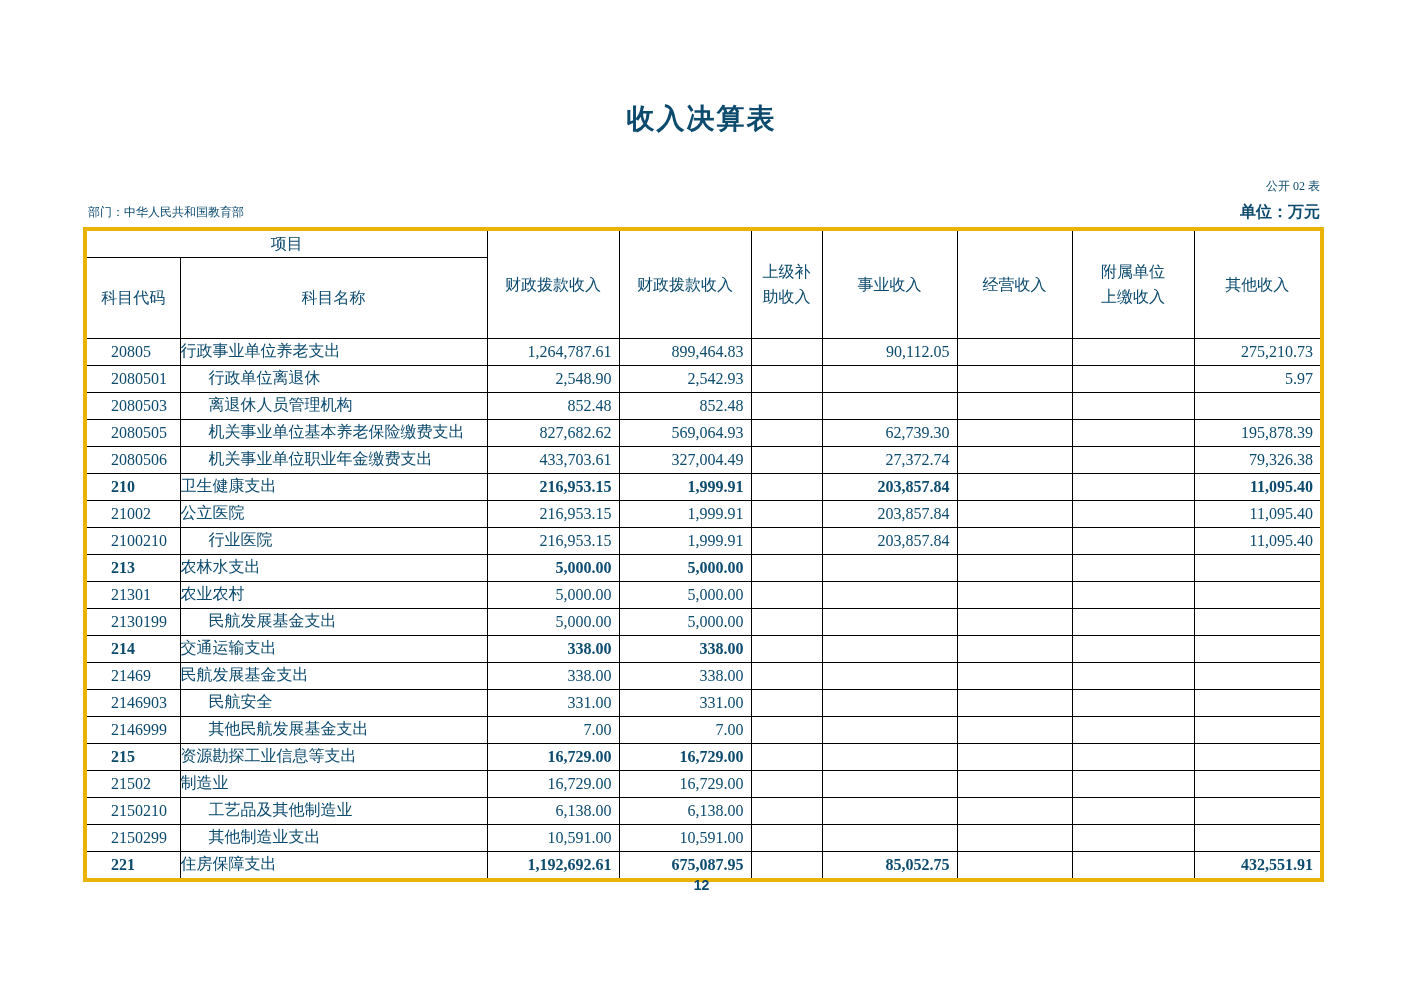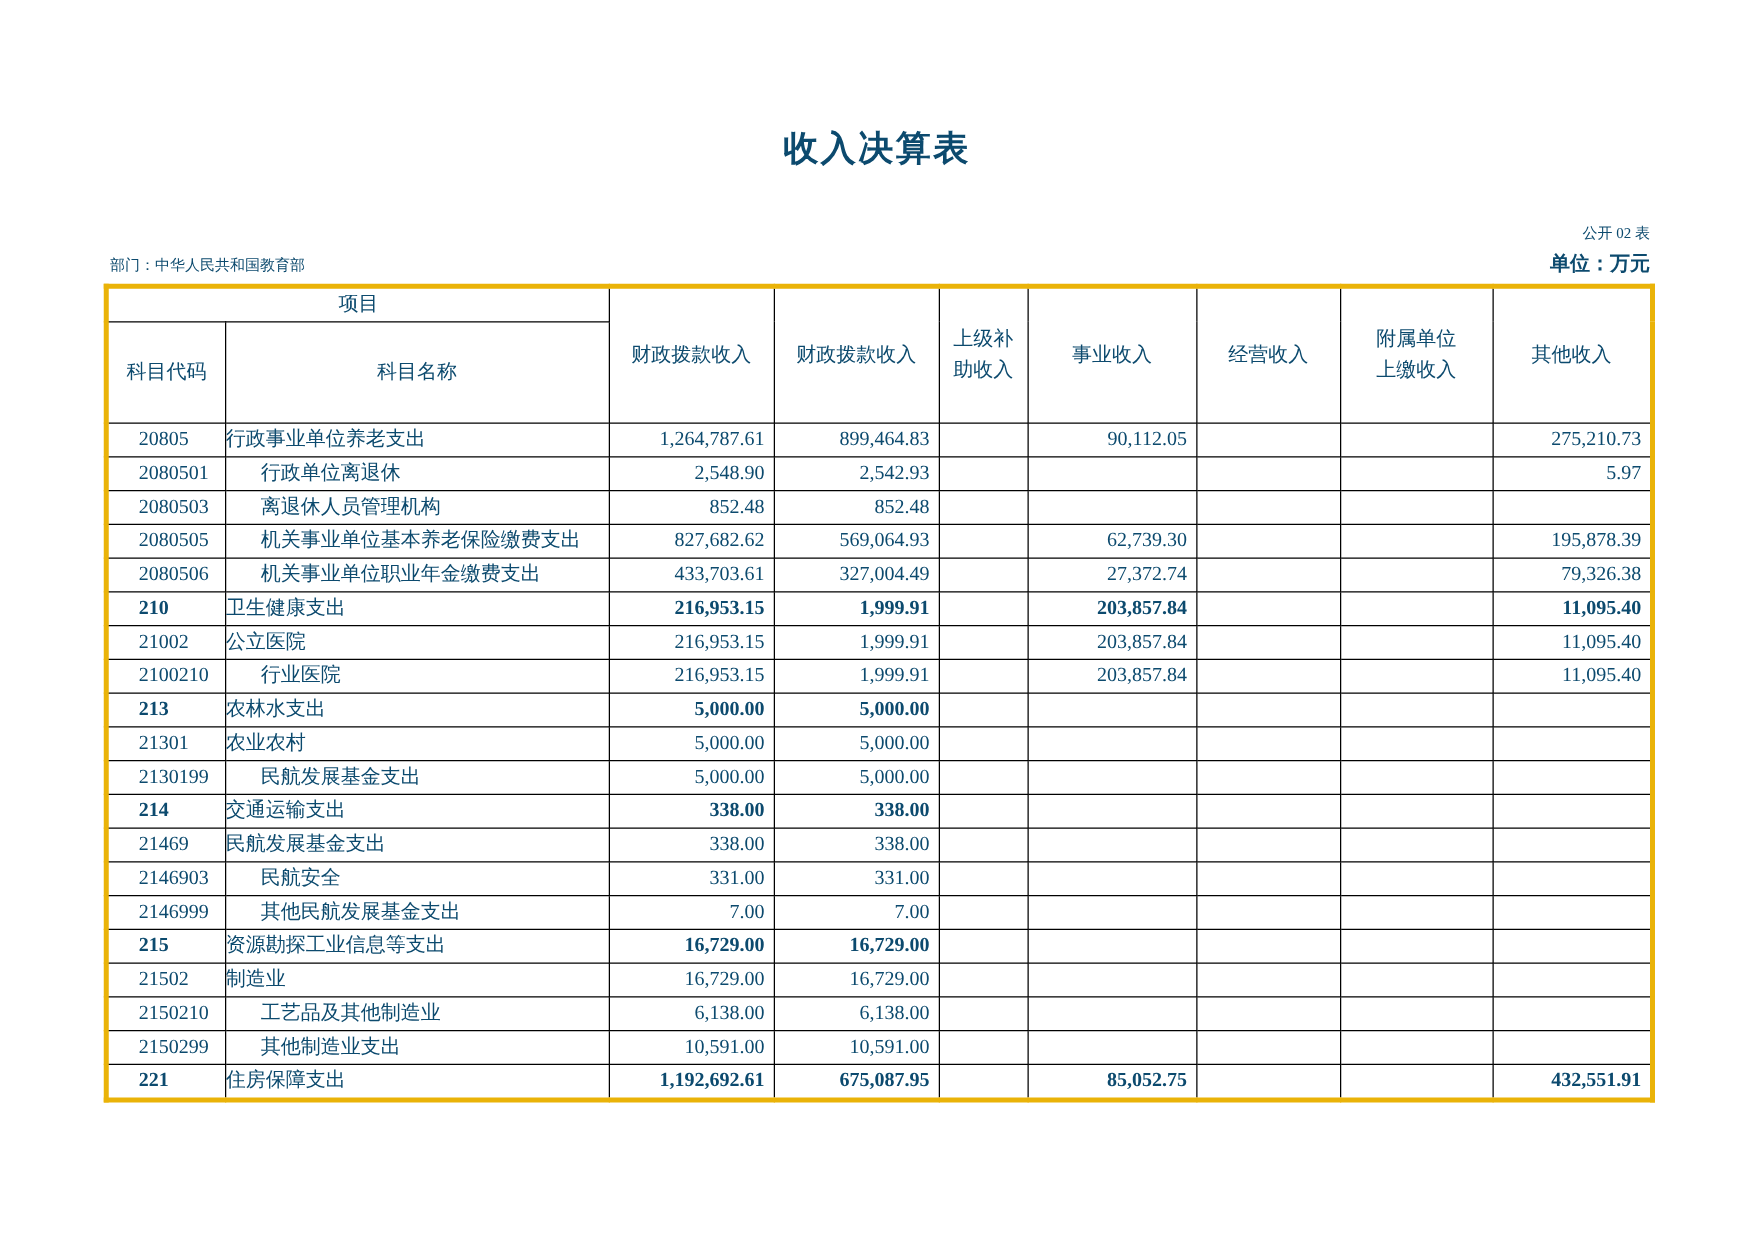--- a/index.html
+++ b/index.html
@@ -349,14 +349,15 @@
           <td class="num">675,087.95</td>
           <td class="num"></td>
           <td class="num">85,052.75</td>
           <td class="num"></td>
           <td class="num"></td>
           <td class="num">432,551.91</td>
         </tr>
       </tbody>
   </table>
 
+  <div class="page-number">12</div>
 
 </div>
 
 </body></html>

